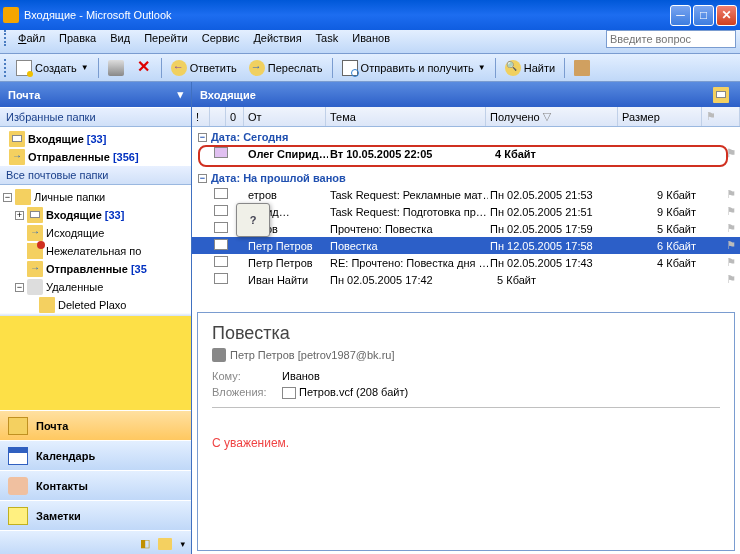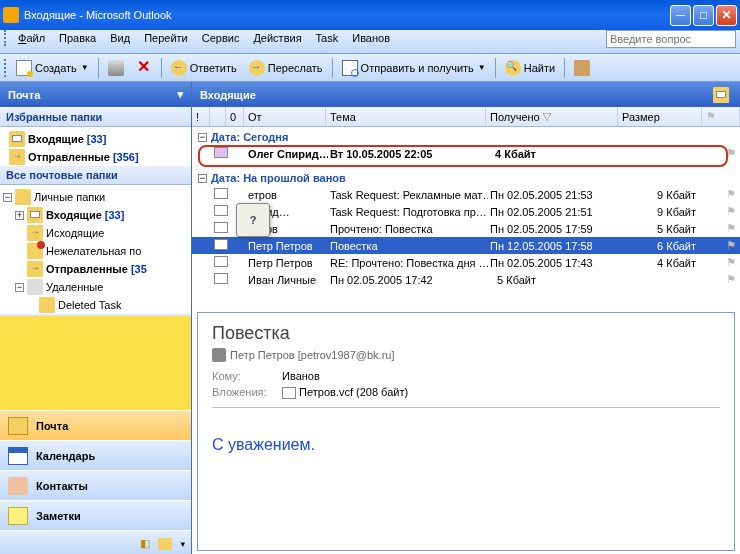--- a/index.html
+++ b/index.html
@@ -32,21 +32,21 @@
 .ic-fwd:after{content:"→";position:absolute;color:#3060c0;font-weight:bold;left:2px;top:-1px}
 .ic-sr{background:#fff;border:1px solid #666;position:relative}
 .ic-sr:after{content:"";position:absolute;width:6px;height:6px;border:1.5px solid #3080d0;border-radius:50%;right:-2px;bottom:-2px}
 .ic-find{background:#f0d060;border-radius:50%;position:relative}
 .ic-find:after{content:"🔍";position:absolute;font-size:9px;left:2px;top:1px}
 .ic-book{background:#d0a060;border-radius:1px}
 .main{display:flex;height:474px}
 .left{width:192px;background:#fde047;display:flex;flex-direction:column;border-right:1px solid #4070c0}
 .phdr{height:25px;background:linear-gradient(#5a8ce0,#2c5fc8);color:#fff;font-weight:bold;font-size:15px;padding:3px 8px;display:flex;align-items:center}
 .phdr .ricon{margin-left:auto;font-size:11px}
-.sect{background:linear-gradient(#e8f0ff,#d0e0f8);padding:3px 6px;border-top:1px solid #fff;border-bottom:1px solid #9ab8e0;font-weight:bold;color:#1a3f8a}
+.sect{background:linear-gradient(#e8f0ff,#d0e0f8);padding:3px 6px;border-top:1px solid #fff;border-bottom:1px solid #9ab8e0;font-weight:normal;color:#1a3f8a}
 .tree{background:#fff;flex:0 0 auto;padding:3px;overflow:hidden}
 .tnode{display:flex;align-items:center;padding:1px 0;cursor:pointer;white-space:nowrap}
 .tind{display:inline-block}
 .texp{width:9px;height:9px;border:1px solid #888;text-align:center;line-height:7px;font-size:9px;margin-right:3px;color:#000}
 .tic{width:16px;height:16px;margin-right:3px;display:inline-block}
 .fld-yellow{background:#f4d060;border-radius:1px}
 .fld-in{background:#f4d060;border-radius:1px;position:relative}
 .fld-in:after{content:"";position:absolute;width:8px;height:5px;background:#fff;border:1px solid #888;top:4px;left:3px}
 .fld-out{background:#f4d060;border-radius:1px;position:relative}
 .fld-out:after{content:"→";position:absolute;color:#2060c0;font-size:10px;font-weight:bold;top:0;left:3px}
@@ -79,21 +79,21 @@
 .row .c{padding:0 2px;overflow:hidden;white-space:nowrap}
 .hilite{position:absolute;border:2px solid #d03020;border-radius:8px;pointer-events:none}
 .qbub{position:absolute;width:34px;height:34px;background:#f0f0e8;border:1px solid #888;border-radius:3px;display:flex;align-items:center;justify-content:center;font-size:20px;font-weight:bold;color:#404050;box-shadow:1px 1px 4px rgba(0,0,0,.3)}
 .preview{flex:1;background:#fff;border-top:2px solid #7a9cd0;margin:5px;border:1px solid #7a9cd0;padding:10px 14px}
 .pv-subj{font-size:18px;color:#444;margin-bottom:4px}
 .pv-from{font-size:13px;color:#666;display:flex;align-items:center;gap:4px;margin-bottom:8px}
 .pv-line{font-size:11px;color:#888;margin-bottom:4px}
 .pv-line b{color:#888;font-weight:normal;display:inline-block;width:70px}
 .pv-line .v{color:#000}
 .hr{border-top:1px solid #c0c0c0;margin:8px 0}
-.pv-body{color:#1d4ed8;font-size:16px}
+.pv-body{color:#ef4444;font-size:12px}
 .micon{width:14px;height:11px;background:#fff;border:1px solid #888;display:inline-block;margin-right:2px}
 .flag{color:#bbb}
 </style>
 </head>
 <body>
 
 <div class="titlebar">
   <span class="ticon"></span>
   <span>Входящие - Microsoft Outlook</span>
   <span class="tspacer"></span>
@@ -187,21 +187,21 @@
       <div class="tnode"><span class="tind" style="width:24px"></span><span class="tic fld-out"></span><span class="bold">Отправленные</span>&nbsp;<span class="blue bold">[35</span></div>
       <div class="tnode">
           <span class="tind" style="width:12px"></span>
           <span class="texp">−</span>
           <span class="tic fld-del"></span>
           <span>Удаленные</span>
         </div>
       <div class="tnode">
           <span class="tind" style="width:36px"></span>
           <span class="tic fld-yellow"></span>
-          <span>Deleted Task</span>
+          <span>Deleted Plaxo</span>
         </div>
 
     </div>
     <div style="height:3px;background:linear-gradient(#fff,#d0e0f8)"></div>
     <div class="navbtns">
       <div class="navbtn sel">
           <span class="nic nic-mail"></span>
           <span class="bold">Почта</span>
         </div>
       <div class="navbtn">
@@ -308,21 +308,21 @@
             <span class="c" style="width:82px">Петр Петров</span>
             <span class="c" style="width:160px">RE: Прочтено: Повестка дня …</span>
             <span class="c" style="width:132px">Пн 02.05.2005 17:43</span>
             <span class="c" style="width:78px;text-align:right">4 Кбайт</span>
             <span class="c flag" style="flex:1;text-align:right">⚑</span>
           </div>
           <div class="row">
             <span class="c" style="width:18px"></span>
             <span class="c" style="width:16px"><span class="micon"></span></span>
             <span class="c" style="width:18px"></span>
-            <span class="c" style="width:82px">Иван Личные</span>
+            <span class="c" style="width:82px">Иван Найти</span>
             <span class="c" style="width:132px">Пн 02.05.2005 17:42</span>
             <span class="c" style="width:78px;text-align:right">5 Кбайт</span>
             <span class="c flag" style="flex:1;text-align:right">⚑</span>
           </div>
         </div>
     </div>
 
     <div class="hilite" style="left:6px;top:63px;width:530px;height:22px"></div>
     <div class="qbub" style="left:44px;top:121px">
         <span>?</span>

